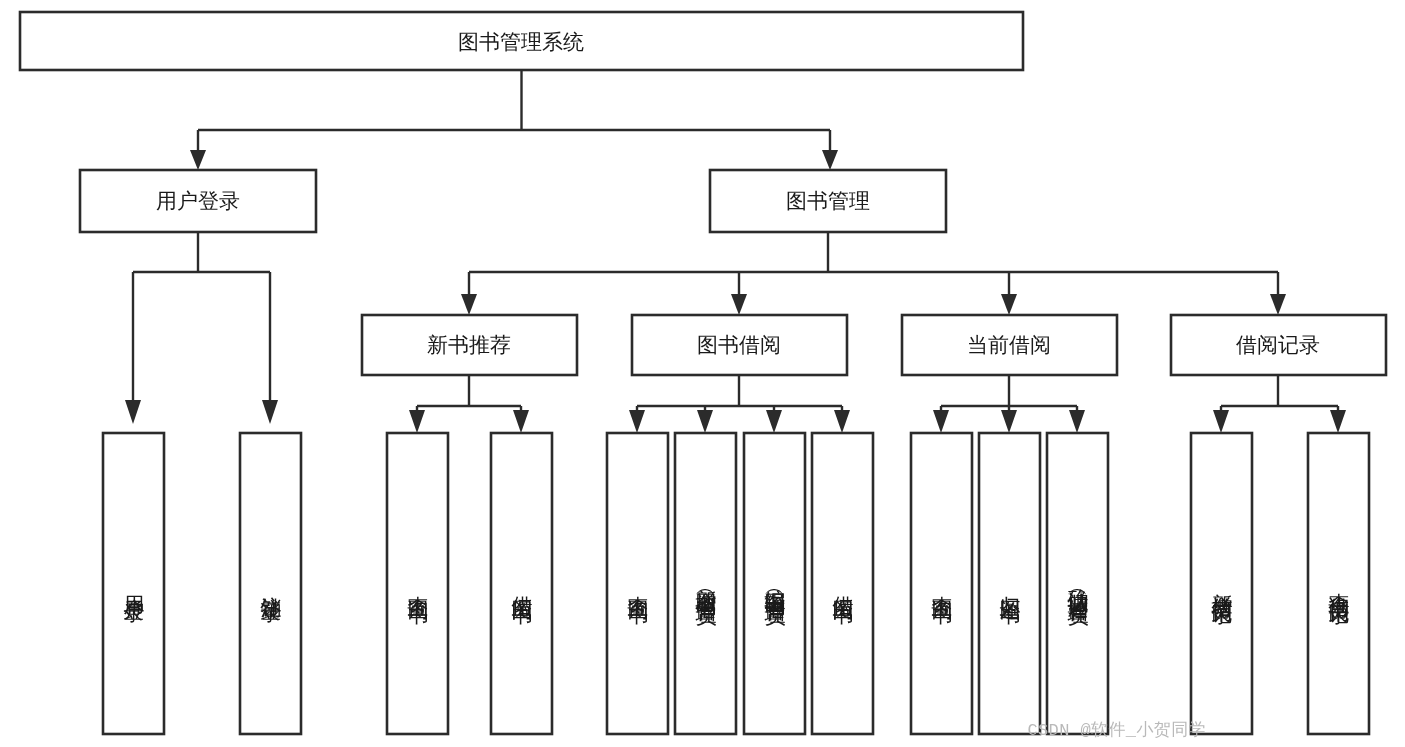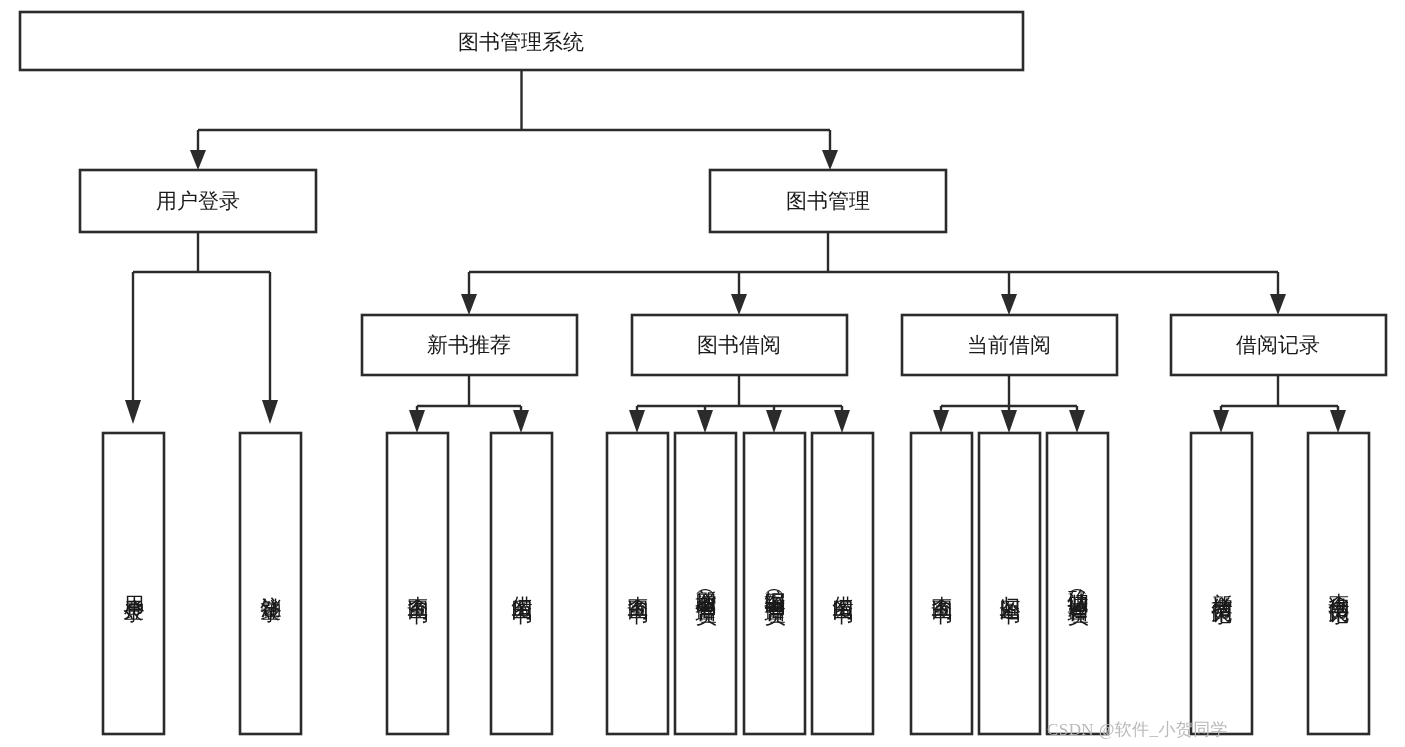--- a/index.html
+++ b/index.html
@@ -11,21 +11,20 @@
     width: 1405px;
     height: 747px;
     font-family: "DejaVu Sans", "Liberation Sans", sans-serif;
     overflow: hidden;
   }
   #diagram-root {
     position: relative;
     width: 1212px;
     height: 747px;
     background: #ffffff;
-    padding-left: 22px;
   }
   svg#flow-svg {
     position: absolute;
     left: 0;
     top: 0;
     width: 1405px;
     height: 747px;
   }
   .node-box {
     fill: #ffffff;
@@ -64,21 +63,21 @@
     line-height: 1.18;
     letter-spacing: 2.5px;
     color: #1a1a1a;
     white-space: nowrap;
     text-align: center;
   }
   .watermark {
     position: absolute;
     right: 6px;
     bottom: 6px;
-    font-family: Liberation Serif, serif;
+    font-family: Liberation Mono, monospace;
     font-size: 17px;
     color: #b9b9b9;
     white-space: nowrap;
     letter-spacing: 0.4px;
   }
 </style>
 </head>
 <body>
 
 <div id="diagram-root">

